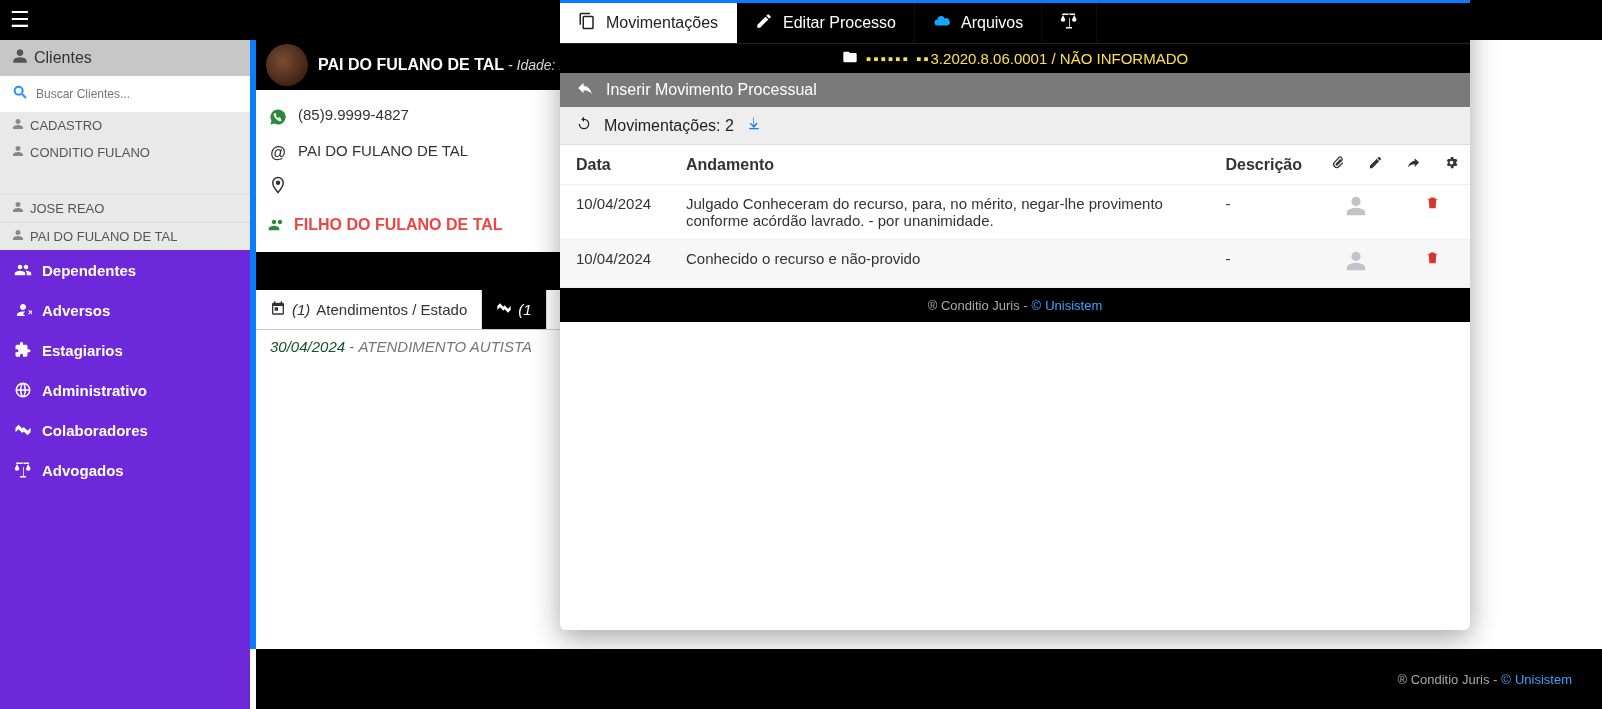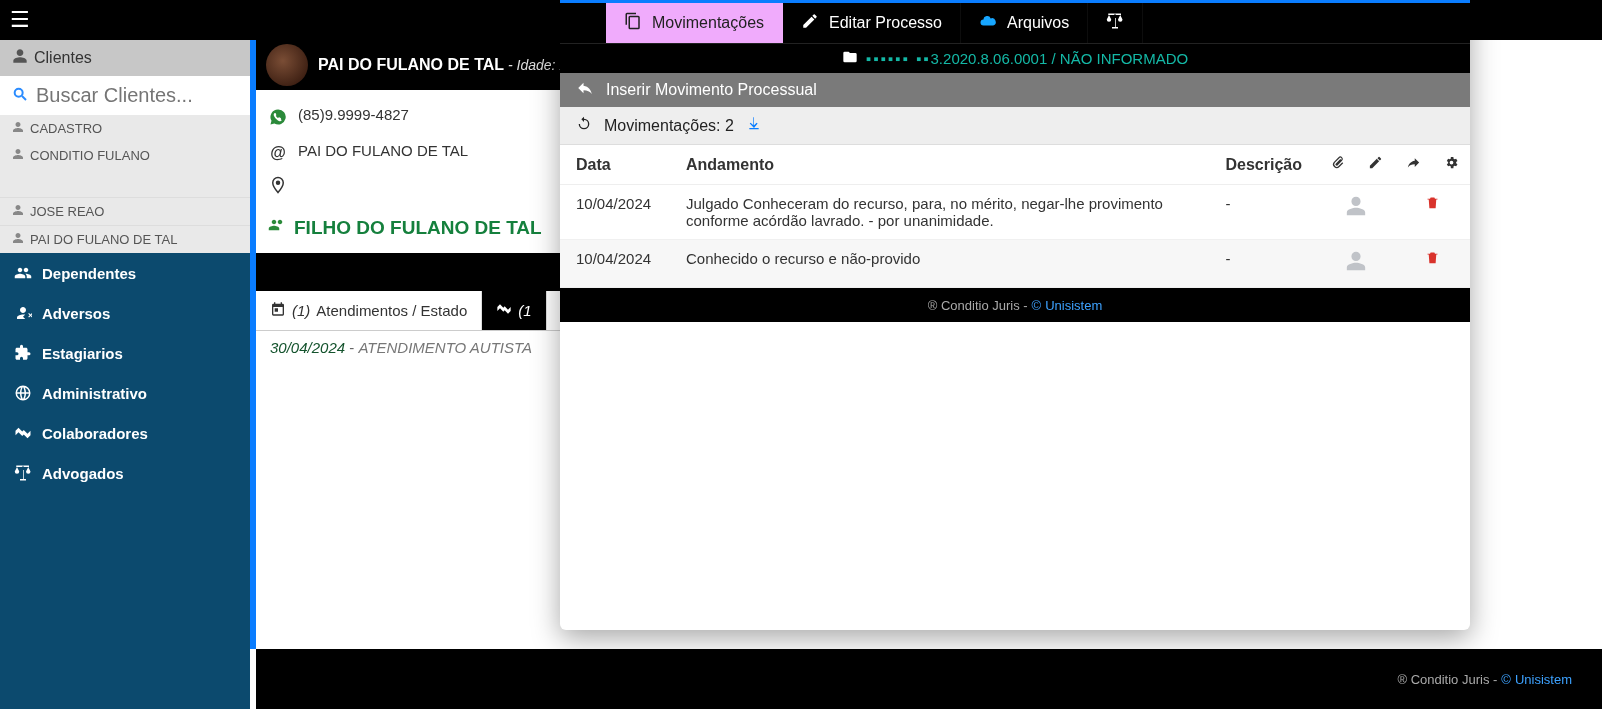--- a/index.html
+++ b/index.html
@@ -47,41 +47,41 @@
   .search-row {
     background: #fff;
     padding: 8px 12px;
     display: flex;
     align-items: center;
     gap: 8px;
   }
   .search-row input {
     border: none;
     outline: none;
-    font-size: 20px;
+    font-size: 12px;
     color: #701a75;
     width: 100%;
   }
   .search-row .sicon { color: #2b8cff; font-size: 16px; }
   .cadastro-block {
     background: #e9e9e9;
     font-size: 13px;
     color: #555;
   }
   .cadastro-block .crow {
     padding: 6px 12px;
     display: flex;
     align-items: center;
     gap: 6px;
     cursor: pointer;
   }
   .cadastro-block .crow.sep { border-top: 1px solid #ddd; }
   .cadastro-block .blankpad { height: 28px; background:#e9e9e9; padding:0 12px; }
   .nav-list {
-    background: #0c4a6e;
+    background: #6d28d9;
     color: #fff;
     flex: 1;
   }
   .nav-item {
     display: flex;
     align-items: center;
     gap: 10px;
     padding: 11px 14px;
     font-size: 15px;
     font-weight: 600;
@@ -125,21 +125,21 @@
   .client-header .name { font-weight: 700; font-size: 16px; }
   .client-header .age { font-style: italic; font-weight: 400; color:#ddd; }
 
   .info-block { padding: 10px 12px 4px 12px; }
   .info-row { display: flex; gap: 10px; align-items: flex-start; padding: 6px 0; }
   .info-row .irow-icon { color:#333; font-size:16px; width:20px; text-align:center; margin-top:2px; }
   .info-row.green .irow-icon { color:#2b8a3a; }
   .info-row .text { font-size: 15px; color:#333; }
   .info-row .text b { font-weight: 700; }
   .addr-bar { border-left: 3px solid #ccc; padding-left: 8px; }
-  .filho-row { padding: 8px 12px 14px 12px; display:flex; align-items:center; gap:8px; color:#15803d; font-weight:700; font-size:19px;}
+  .filho-row { padding: 8px 12px 14px 12px; display:flex; gap:8px; color:#ef4444; font-weight:700; font-size:16px;}
   .black-strip { background:#000; height:38px; }
 
   .tabsrow { display:flex; background:#fff; border-bottom:1px solid #ccc; }
   .tab {
     display:flex; align-items:center; gap:6px;
     padding:10px 14px; font-size:15px; color:#333;
     background:#fff; cursor:pointer;
     border-right:1px solid #ddd;
   }
   .tab.dark { background:#000; color:#fff; }
@@ -165,26 +165,26 @@
   }
   .panel-border-top { height:3px; background:#0a7dff; }
   .panel-tabs {
     background:#000; display:flex; align-items:stretch; height:40px;
   }
   .ptab {
     display:flex; align-items:center; gap:10px;
     padding:0 18px; color:#fff; font-size:16px; cursor:pointer;
     border-right:1px solid rgba(255,255,255,0.05);
   }
-  .ptab.active { background:#f0abfc; color:#222;margin-left:46px; }
+  .ptab.active { background:#ffffff; color:#222; }
   .ptab svg { width:18px; height:18px; fill:currentColor; }
   .ptab .cloud { color:#17a6ff; }
 
   .case-bar {
-    background:#000; color:#14b8a6; height:30px;
+    background:#000; color:#fde047; height:30px;
     display:flex; align-items:center; justify-content:center;
     font-size:15px; gap:8px;
     border-top:1px solid #222;
   }
   .case-bar b { letter-spacing: 2px; }
 
   .insert-bar {
     background:#7a7a7a; color:#fff; height:34px;
     display:flex; align-items:center; gap:12px; padding:0 16px;
     font-size:16px;

